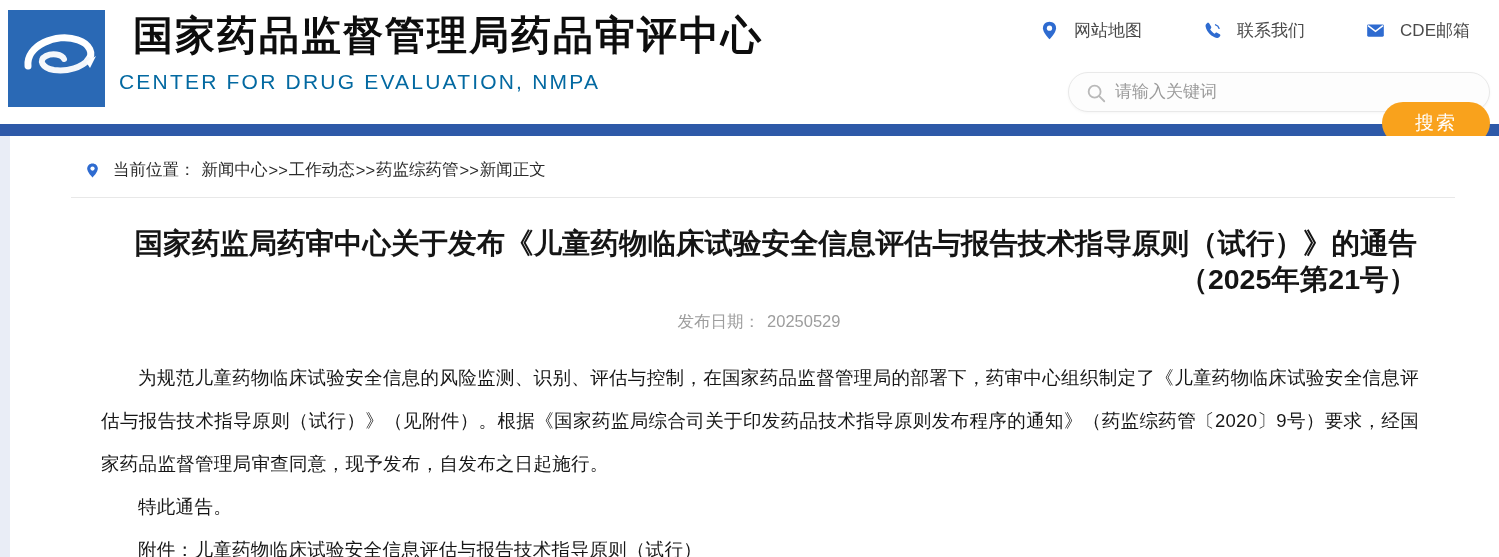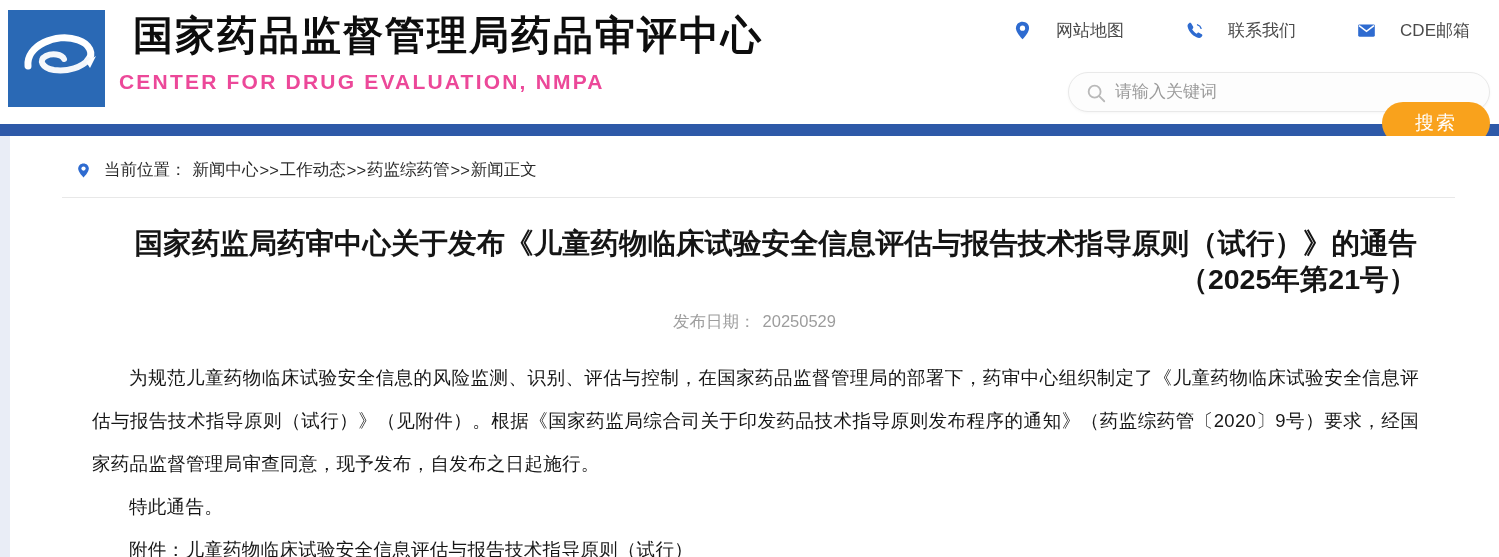--- a/index.html
+++ b/index.html
@@ -32,37 +32,37 @@
     font-weight: 900;
     color: #0d0d0d;
     letter-spacing: 2px;
     white-space: nowrap;
     margin-left: 15px;
   }
   .site-title-en {
     position: absolute;
     left: 119px; top: 70px;
     font-size: 21px;
-    font-weight: 700;
-    color: #ec4899;
+    font-weight: 400;
+    color: #0369a1;
     letter-spacing: 2.2px;
     white-space: nowrap;
   }
 
   .quick-links {
     position: absolute;
     top: 19px; right: 29px;
     display: flex;
     align-items: center;
     gap: 60px;
   }
   .quick-link {
     display: flex;
     align-items: center;
-    gap: 23px;
+    gap: 14px;
     font-size: 17px;
     color: #4a4a4a;
     cursor: pointer;
     white-space: nowrap;
   }
   .quick-link .icon { width: 21px; height: 21px; display: inline-flex; }
   .quick-link .icon svg { width: 100%; height: 100%; }
 
   .search-bar {
     position: absolute;
@@ -106,21 +106,21 @@
   }
 
   .accent-bar {
     height: 12px;
     background: #2e59a8;
   }
 
   
   .main {
     position: relative;
-    margin-left: 10px;
+    margin-left: 19px;
     height: 397px;
     background: #ffffff;
   }
   .page-bg-strip {
     position: absolute;
     left: 0; top: 136px;
     width: 10px; height: 421px;
     background: #e9edf6;
   }
 

